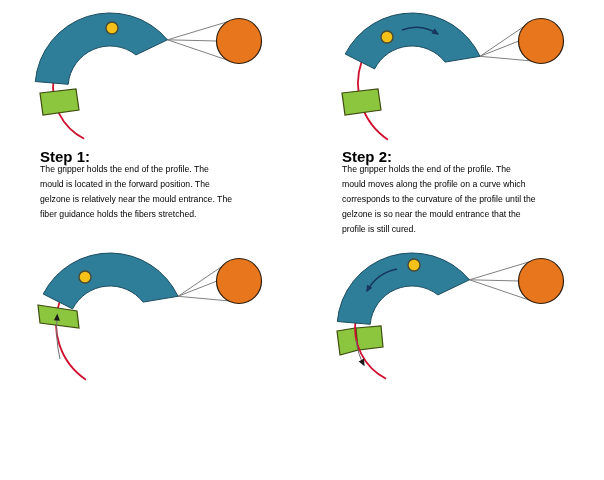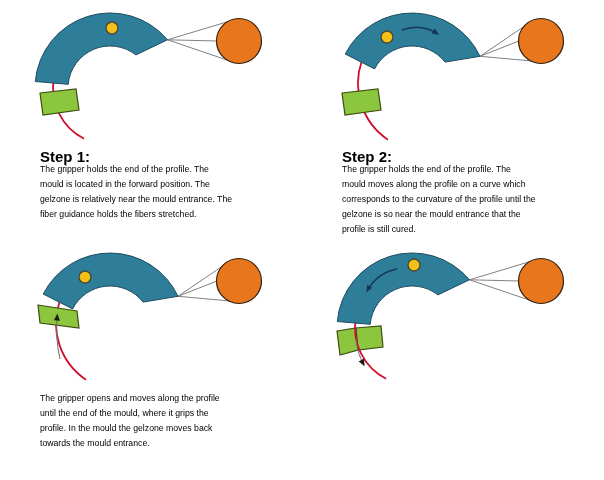--- a/index.html
+++ b/index.html
@@ -91,24 +91,20 @@
         <line x1="178" y1="56.3" x2="217" y2="41"></line>
         <line x1="178" y1="56.3" x2="230" y2="61"></line>
       </g>
       <path class="mould" d="M43.2,54 A75,75 0 0 1 178,56.3 L143.1,62.1 A42,42 0 0 0 72.6,68.9 Z"></path>
       <circle class="wheel" cx="239" cy="41" r="22.5"></circle>
       <path class="path-arrow" d="M60,119 Q55,97 57.2,76"></path>
       <polygon class="path-arrow-head" points="0,0 -7,-3 -7,3" transform="translate(57.3,73.5) rotate(-87)"></polygon>
       <circle class="gelzone" cx="85" cy="37" r="6"></circle>
     </svg>
     <div class="step-text">
-      <div class="step-body">The gripper opens and moves along the profile
-until the end of the mould, where it grips the
-profile. In the mould the gelzone moves back
-towards the mould entrance.</div>
     </div>
   </div>
 
   <div class="panel">
     <svg class="diagram" viewBox="0 0 302 148" aria-hidden="true">
       <polygon class="gripper" points="35,91 54,88 56,110 38,115"></polygon>
       <polygon class="gripper" points="54,88 79,86 81,107 56,110"></polygon>
       <path class="profile" d="M53.9,78.1 A57,57 0 0 0 84.1,138.8"></path>
       <g class="fibers">
         <line x1="167.5" y1="39.8" x2="230" y2="21"></line>

